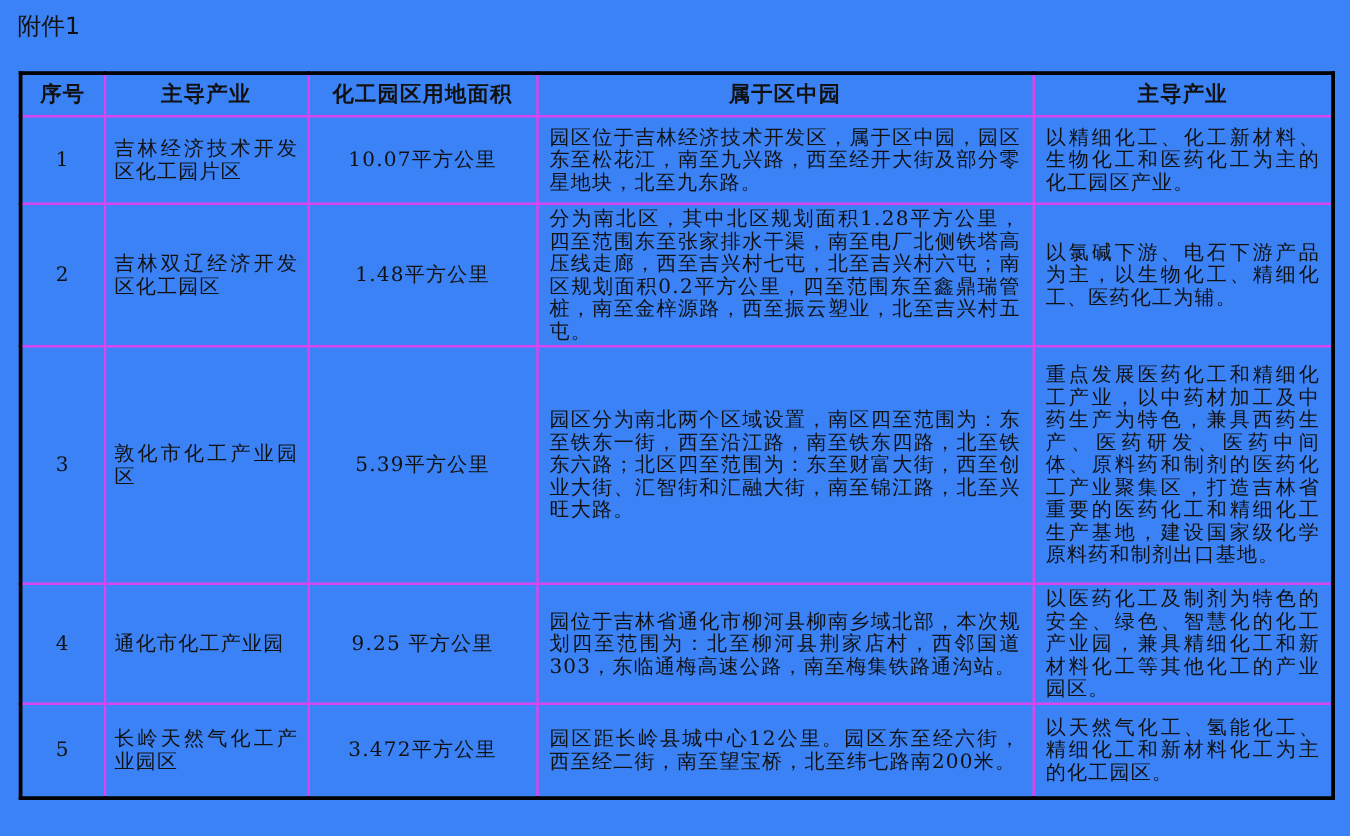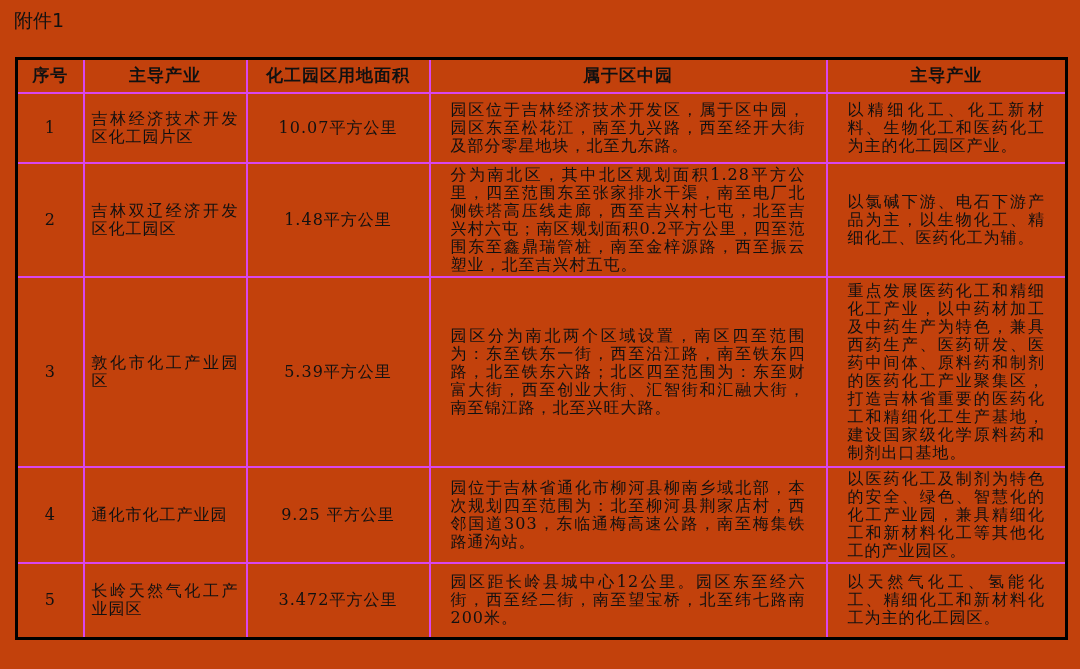--- a/index.html
+++ b/index.html
@@ -1,21 +1,21 @@
 <!DOCTYPE html>
 <html><head>
 <meta charset="utf-8">
 <style>
   html,body{margin:0;padding:0;background:#ffffff;}
   body{
     width:1080px;height:669px;overflow:hidden;
     font-family:"DejaVu Serif","Liberation Serif",serif;
     color:#111111;
   }
-  .page{width:1080px;height:669px;background:#c2410c;position:relative;}
+  .page{width:1080px;height:669px;background:#3b82f6;position:relative;}
   .attachment{
     font-family:"DejaVu Sans","Liberation Sans",sans-serif;
     font-size:19px;font-weight:500;
     padding:8px 0 0 14px;
   }
   .title{
     font-size:29px;font-weight:bold;text-align:center;
     margin:9px 0 0 0;letter-spacing:1.5px;
     font-family:"DejaVu Serif","Liberation Serif",serif;
   }
@@ -29,21 +29,21 @@
     vertical-align:middle;
     overflow:hidden;
   }
   th{
     font-family:"DejaVu Sans","Liberation Sans",sans-serif;
     font-size:17px;font-weight:bold;text-align:center;
     padding:3px 2px;letter-spacing:1px;height:34px;box-sizing:border-box;
   }
   td{
     font-size:16px;line-height:18px;letter-spacing:1px;
-    padding:2px 20px;box-sizing:border-box;
+    padding:2px 9px;box-sizing:border-box;
   }
   td.no,td.area{text-align:center;}
   td.name,td.bound,td.ind{text-align:justify;text-justify:inter-ideograph;}
   td.name{padding:16px 7px;}
   tr.r1{height:66px;}
   tr.r2{height:104px;}
   tr.r3{height:190px;}
   tr.r4{height:90px;}
   tr.r5{height:76px;}
 </style>

